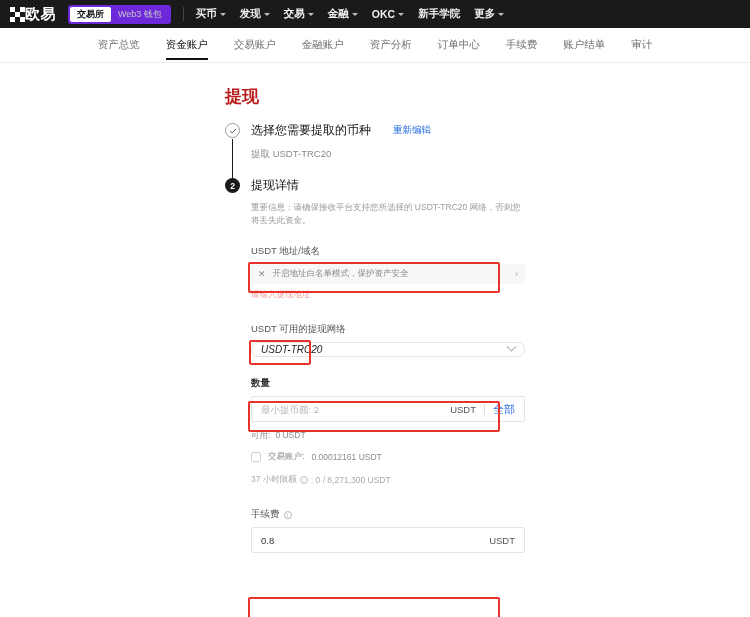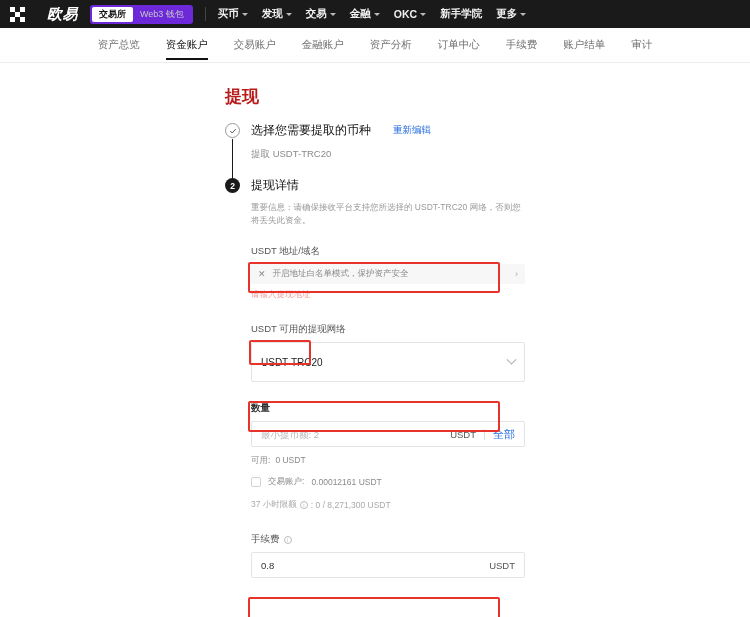--- a/index.html
+++ b/index.html
@@ -12,21 +12,21 @@
 
   
   .topnav {
     height: 28px;
     background: #1a1a1a;
     display: flex;
     align-items: center;
     padding: 0 10px;
     color: #fff;
   }
-  .logo-wrap { display: flex; align-items: center; gap: 22px; font-style: italic; }
+  .logo-wrap { display: flex; align-items: center; gap: 0; }
   .logo-mark {
     width: 15px; height: 15px;
     position: relative;
     display: inline-block;
   }
   .logo-mark i {
     position: absolute; width: 5px; height: 5px; background: #fff;
   }
   .logo-mark i:nth-child(1) { left: 0; top: 0; }
   .logo-mark i:nth-child(2) { right: 0; top: 0; }
@@ -152,23 +152,23 @@
     display: flex; align-items: center; justify-content: center;
     cursor: pointer; background: #f2f2f2;
   }
   .addrbook-icon svg { width: 8px; height: 8px; }
 
   .err-text {
     font-size: 8.5px; color: #f0a3a3; margin-top: 5px;
   }
 
   .select-wrap {
-    height: 40px; border: 1px solid #e4e4e4; border-radius: 2px;
+    height: 15px; border: 1px solid #e4e4e4; border-radius: 12px;
     display: flex; align-items: center; padding: 0 9px; margin-top: 6px;
-    position: relative; cursor: pointer;
+    position: relative; cursor: pointer; font-style: italic;
   }
   .select-val { font-size: 10px; color: #222; }
   .chev {
     margin-left: auto; width: 7px; height: 7px;
     border-right: 1.2px solid #aaa; border-bottom: 1.2px solid #aaa;
     transform: rotate(45deg) translate(-2px,-2px);
   }
 
   .amt-wrap {
     height: 26px; border: 1px solid #e4e4e4; border-radius: 2px;

